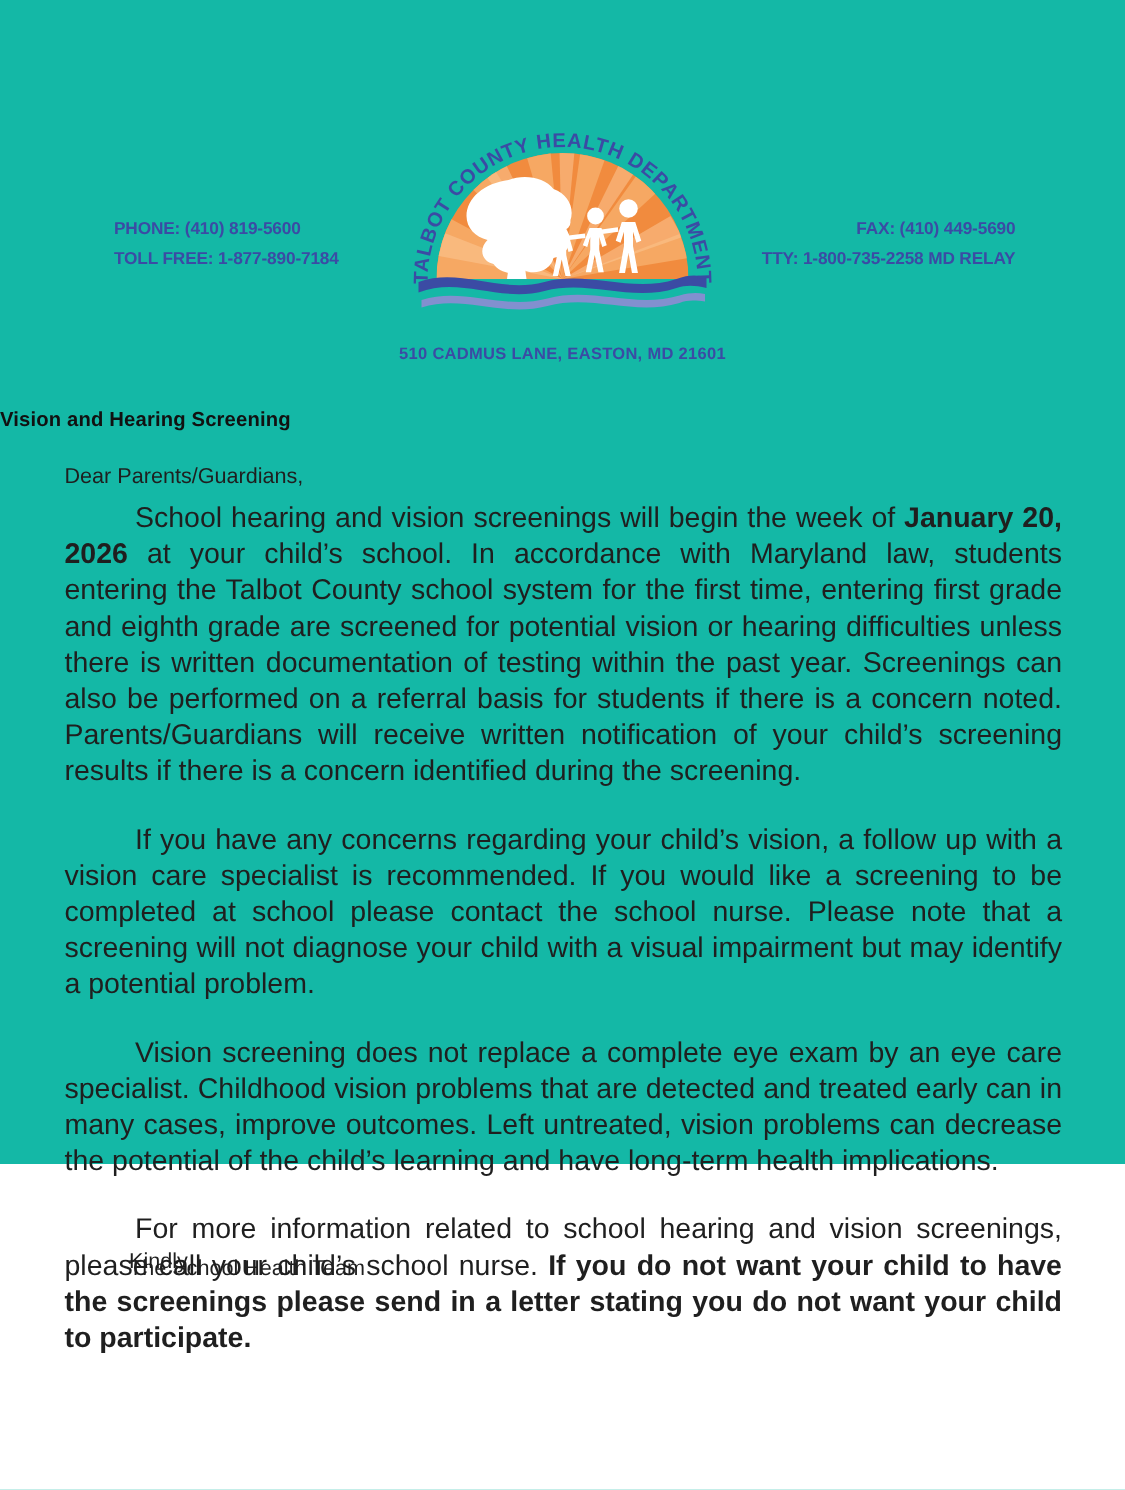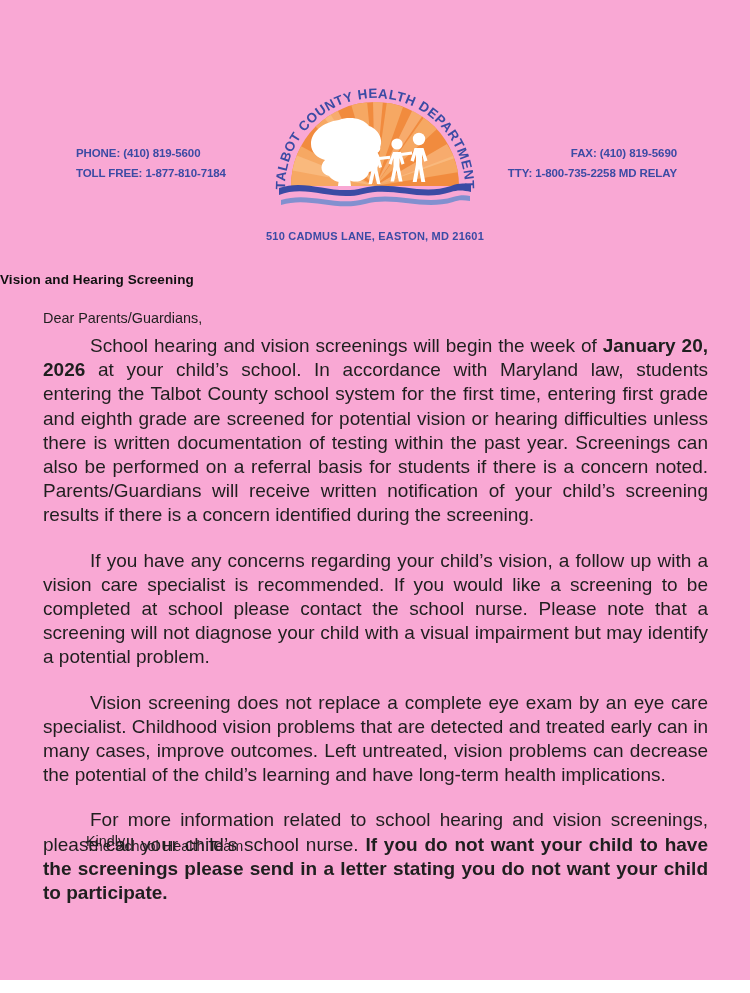--- a/index.html
+++ b/index.html
@@ -12,22 +12,22 @@
     height: 993px;
     position: relative;
     font-family: "Liberation Sans", sans-serif;
     color: #1a1a1a;
     overflow: hidden;
   }
 
   .page {
     position: relative;
     width: 750px;
-    height: 980px;
-    background: #f9a8d4;
+    height: 776px;
+    background: #14b8a6;
   }
 
   
   .letterhead {
     position: relative;
     height: 265px;
   }
 
   .contact-block {
     position: absolute;
@@ -126,25 +126,25 @@
 </style>
 </head>
 <body>
 
 <div class="page">
 
   <div class="letterhead">
 
     <div class="contact-block contact-left">
       <span class="contact-line">PHONE: (410) 819-5600</span>
-      <span class="contact-line">TOLL FREE: 1-877-810-7184</span>
+      <span class="contact-line">TOLL FREE: 1-877-890-7184</span>
     </div>
 
     <div class="contact-block contact-right">
-      <span class="contact-line">FAX: (410) 819-5690</span>
+      <span class="contact-line">FAX: (410) 449-5690</span>
       <span class="contact-line">TTY:  1-800-735-2258 MD RELAY</span>
     </div>
 
     <div class="logo-wrap">
       <svg class="logo-svg" viewBox="0 0 216 128" xmlns="http://www.w3.org/2000/svg">
         <defs>
           <clipPath id="domeClip">
             <path d="M 24 104 A 84 84 0 0 1 192 104 Z"></path>
           </clipPath>
           <path id="arcPath" d="M 18 106 A 90 90 0 0 1 198 106"></path>

